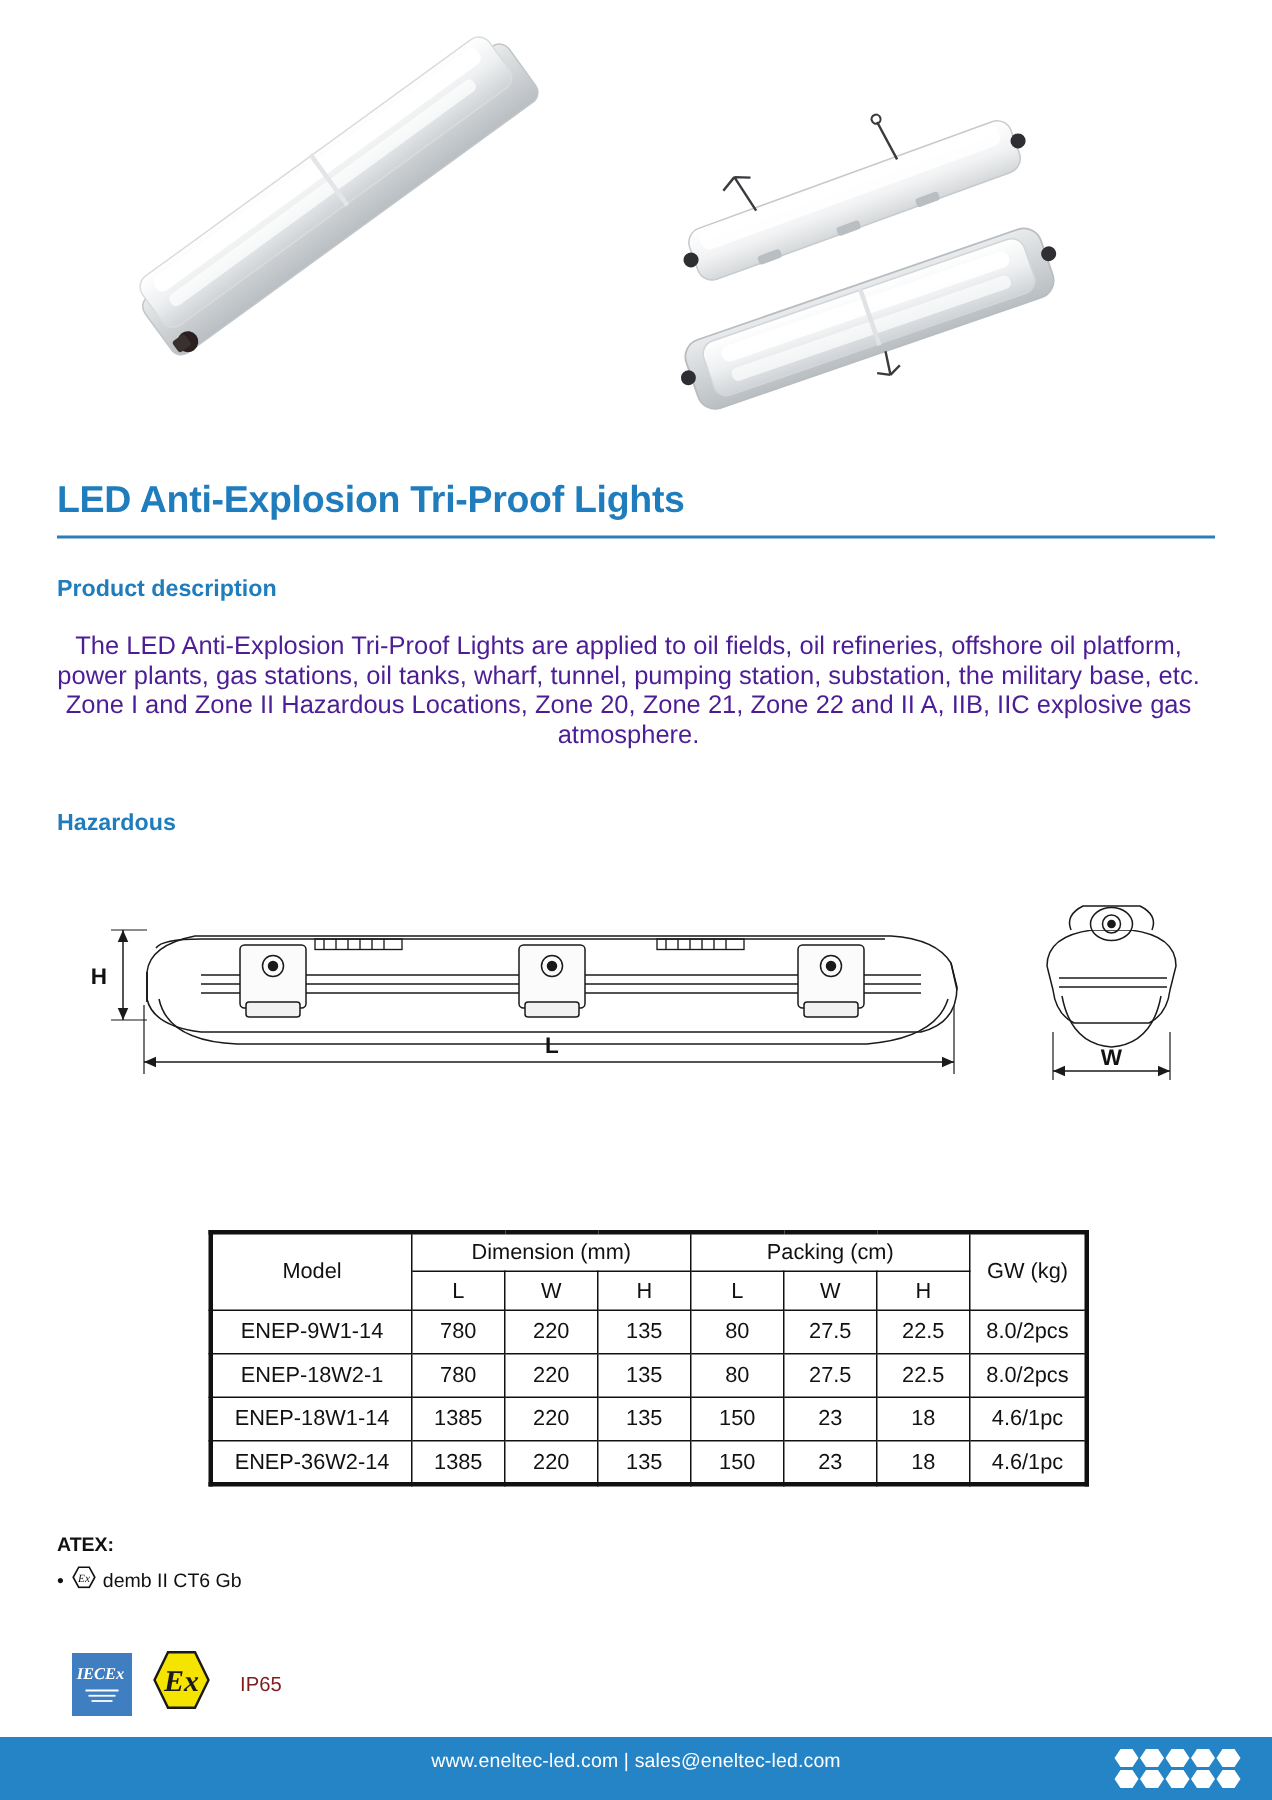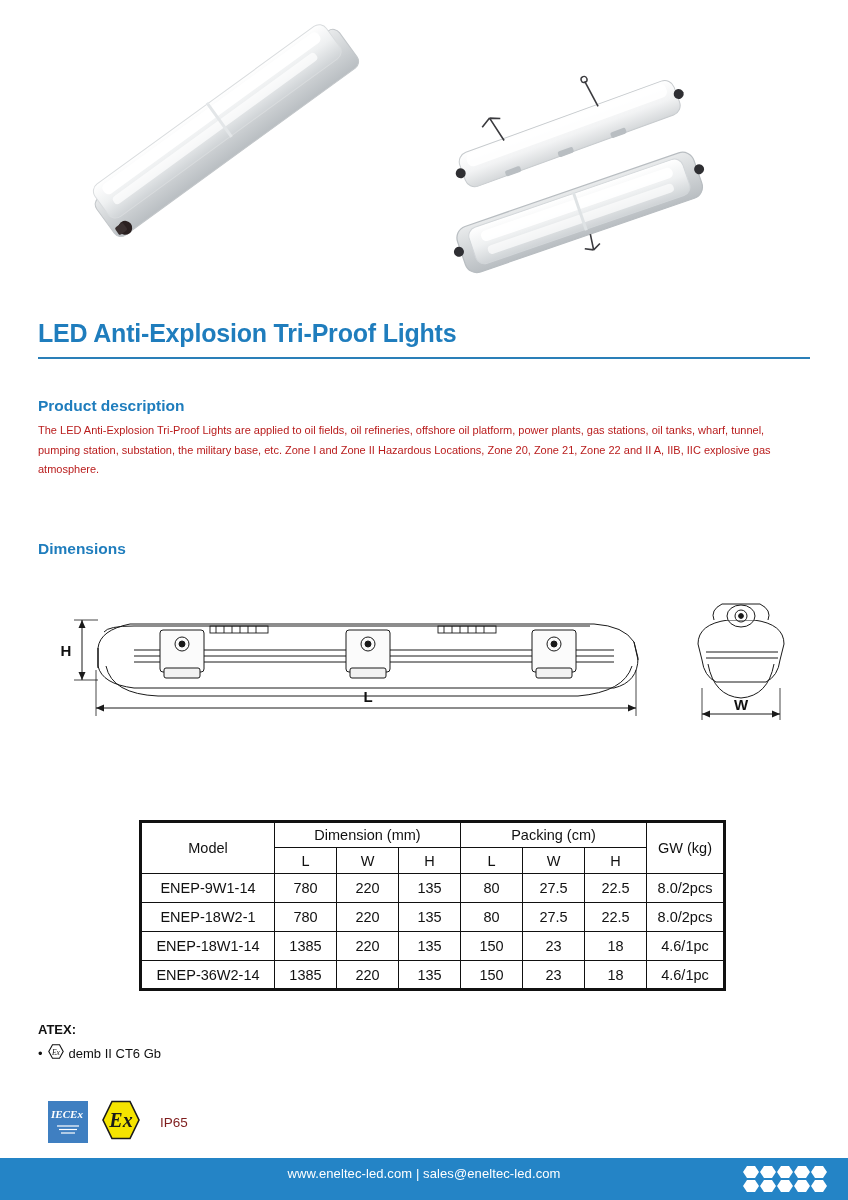--- a/index.html
+++ b/index.html
@@ -23,28 +23,28 @@
   }
   .title-rule {
     margin-top: 9px; height: 2px; background: #2a7fb8; width: 772px;
   }
 
   
   .section-head {
     position: absolute; left: 38px;
     font-size: 15.5px; font-weight: bold; color: #1f7dbd;
   }
-  #product-description-head { top: 397px; }
+  #product-description-head { top: 384px; }
   #dimensions-head { top: 540px; }
 
   
   .desc {
     position: absolute; left: 38px; top: 421px; width: 762px;
-    font-size: 11px; line-height: 19.5px; color: #b91c1c;
-    text-align: left;
+    font-size: 17px; line-height: 19.5px; color: #4c1d95;
+    text-align: center;
   }
 
   
   .drawing { position: absolute; left: 38px; top: 590px; width: 780px; height: 140px; }
   .drawing svg { display: block; }
 
   
   .spec-table {
     position: absolute; left: 139px; top: 782px;
     border-collapse: collapse; background: #fff; margin-top: 38px;
@@ -164,21 +164,21 @@
 
   <div class="title-wrap">
     <div class="main-title">LED Anti-Explosion Tri-Proof Lights</div>
     <div class="title-rule"></div>
   </div>
 
   <div class="section-head" id="product-description-head">Product description</div>
 
   <div class="desc">The LED Anti-Explosion Tri-Proof Lights are applied to oil fields, oil refineries, offshore oil platform, power plants, gas stations, oil tanks, wharf, tunnel, pumping station, substation, the military base, etc. Zone I and Zone II Hazardous Locations, Zone 20, Zone 21, Zone 22 and II A, IIB, IIC explosive gas atmosphere.</div>
 
-  <div class="section-head" id="dimensions-head">Dimensions</div>
+  <div class="section-head" id="dimensions-head">Hazardous</div>
 
   <div class="drawing">
     <svg width="780" height="140" viewBox="0 0 780 140">
       <g stroke="#1a1a1a" fill="none" stroke-width="1">
 
         <path d="M60 68 L60 58 Q62 40 92 34 L556 34 Q586 36 596 52 L600 68
                  Q600 92 576 98 L96 98 Q64 94 60 76 Z" fill="#ffffff"></path>
         <path d="M66 42 Q70 36 96 36 L552 36"></path>
 
         <line x1="96" y1="60" x2="576" y2="60"></line>

